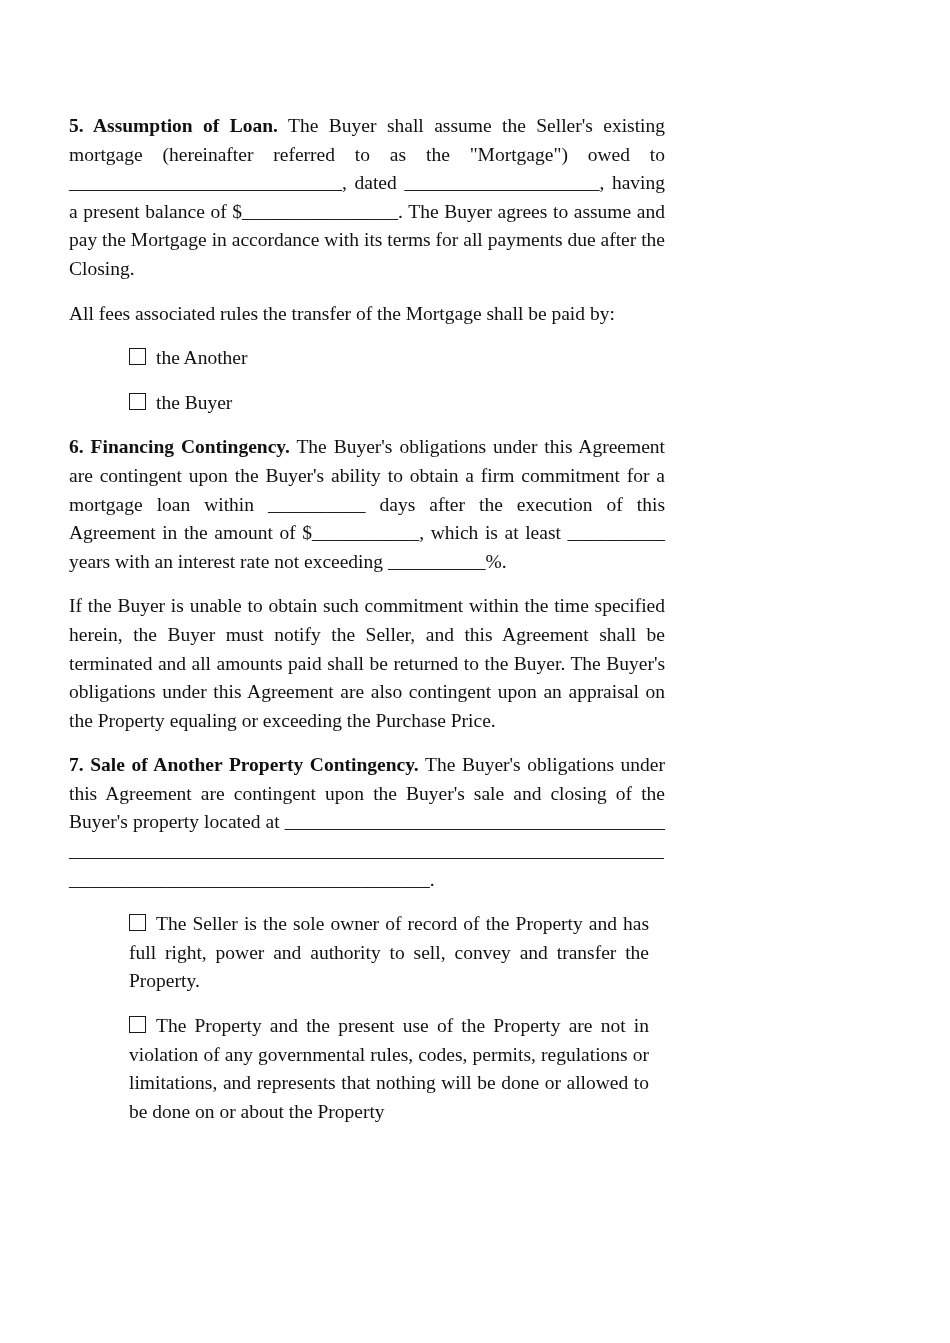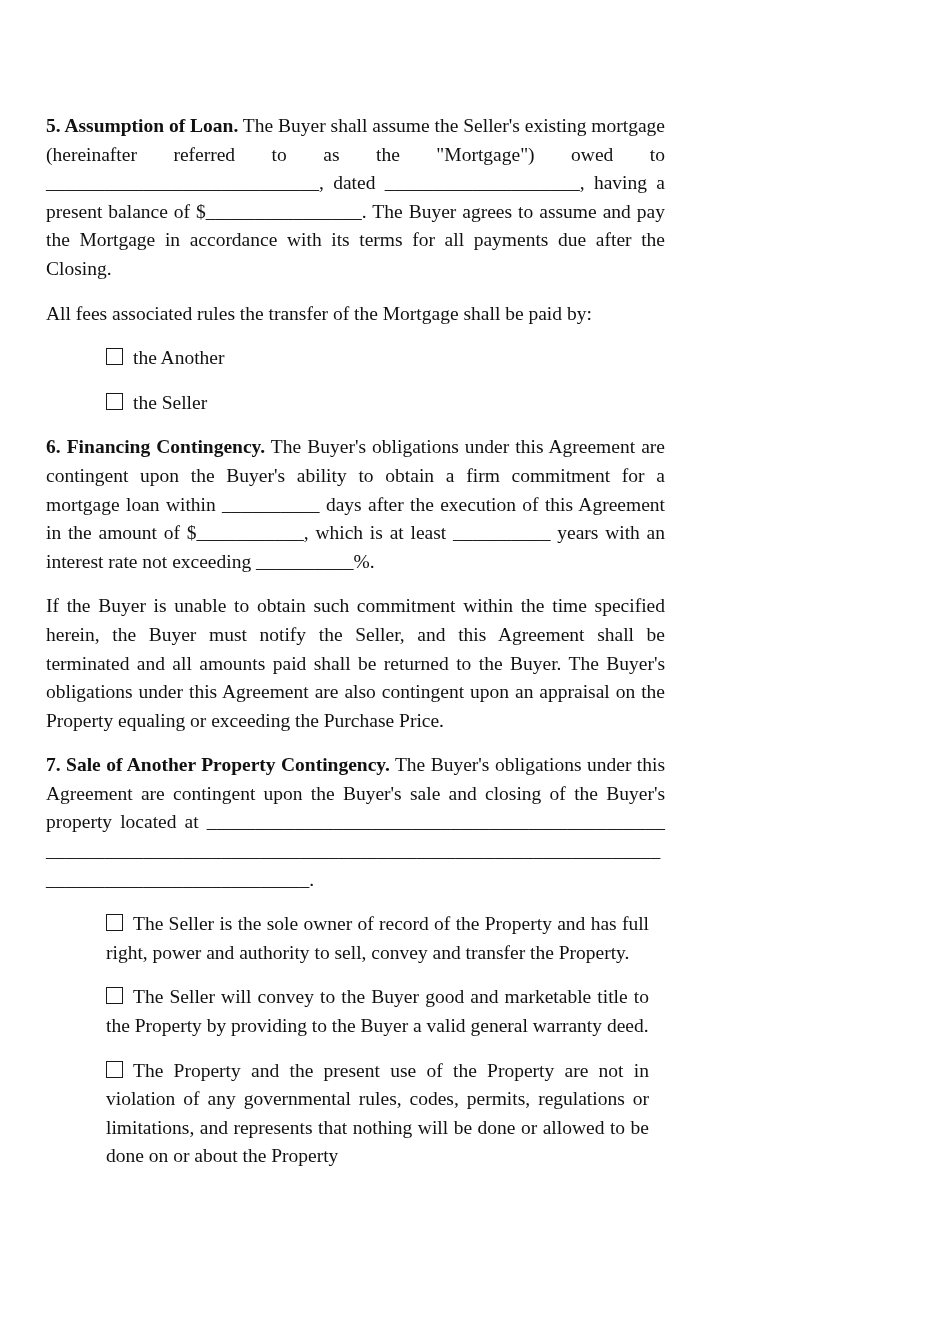--- a/index.html
+++ b/index.html
@@ -6,21 +6,21 @@
     margin: 0;
     padding: 0;
     background: #ffffff;
   }
   .page {
     position: relative;
     width: 780px;
     height: 1343px;
     box-sizing: border-box;
     background: #ffffff;
-    padding: 112px 115px 0 46px;
+    padding: 112px 115px 0 69px;
     font-family: "Liberation Serif", "DejaVu Serif", serif;
     font-size: 19.5px;
     line-height: 28.6px;
     color: #111111;
     overflow: hidden;
     border-radius: 7px;
   }
   .para {
     margin: 0 0 16px 0;
   }
@@ -57,35 +57,32 @@
 
   <p class="para justify"><span class="lead">5. Assumption of Loan.</span><span> The Buyer shall assume the Seller's existing mortgage (hereinafter referred to as the "Mortgage") owed to ____________________________, dated ____________________, having a present balance of $________________. The Buyer agrees to assume and pay the Mortgage in accordance with its terms for all payments due after the Closing.</span></p>
 
   <p class="para">All fees associated rules the transfer of the Mortgage shall be paid by:</p>
 
   <div class="checkbox-item">
     <span class="checkbox"></span><span>the Another</span>
   </div>
 
   <div class="checkbox-item">
-    <span class="checkbox"></span><span>the Seller</span>
+    <span class="checkbox"></span><span>the Buyer</span>
   </div>
 
   <p class="para justify"><span class="lead">6. Financing Contingency.</span><span> The Buyer's obligations under this Agreement are contingent upon the Buyer's ability to obtain a firm commitment for a mortgage loan within __________ days after the execution of this Agreement in the amount of $___________, which is at least __________ years with an interest rate not exceeding __________%.</span></p>
 
   <p class="para justify">If the Buyer is unable to obtain such commitment within the time specified herein, the Buyer must notify the Seller, and this Agreement shall be terminated and all amounts paid shall be returned to the Buyer. The Buyer's obligations under this Agreement are also contingent upon an appraisal on the Property equaling or exceeding the Purchase Price.</p>
 
   <p class="para justify"><span class="lead">7. Sale of Another Property Contingency.</span><span> The Buyer's obligations under this Agreement are contingent upon the Buyer's sale and closing of the Buyer's property located at </span><span class="blank-run">_________________________________________________________________________________________________________________________________________</span><span>.</span></p>
 
 
   <div class="checkbox-para">
     <span class="checkbox"></span><span>The Seller is the sole owner of record of the Property and has full right, power and authority to sell, convey and transfer the Property.</span>
   </div>
 
-  <div class="checkbox-para">
-    <span class="checkbox"></span><span>The Seller will convey to the Buyer good and marketable title to the Property by providing to the Buyer a valid general warranty deed.</span>
-  </div>
 
   <div class="checkbox-para">
     <span class="checkbox"></span><span>The Property and the present use of the Property are not in violation of any governmental rules, codes, permits, regulations or limitations, and represents that nothing will be done or allowed to be done on or about the Property</span>
   </div>
 
 </div>
 
 </body></html>

